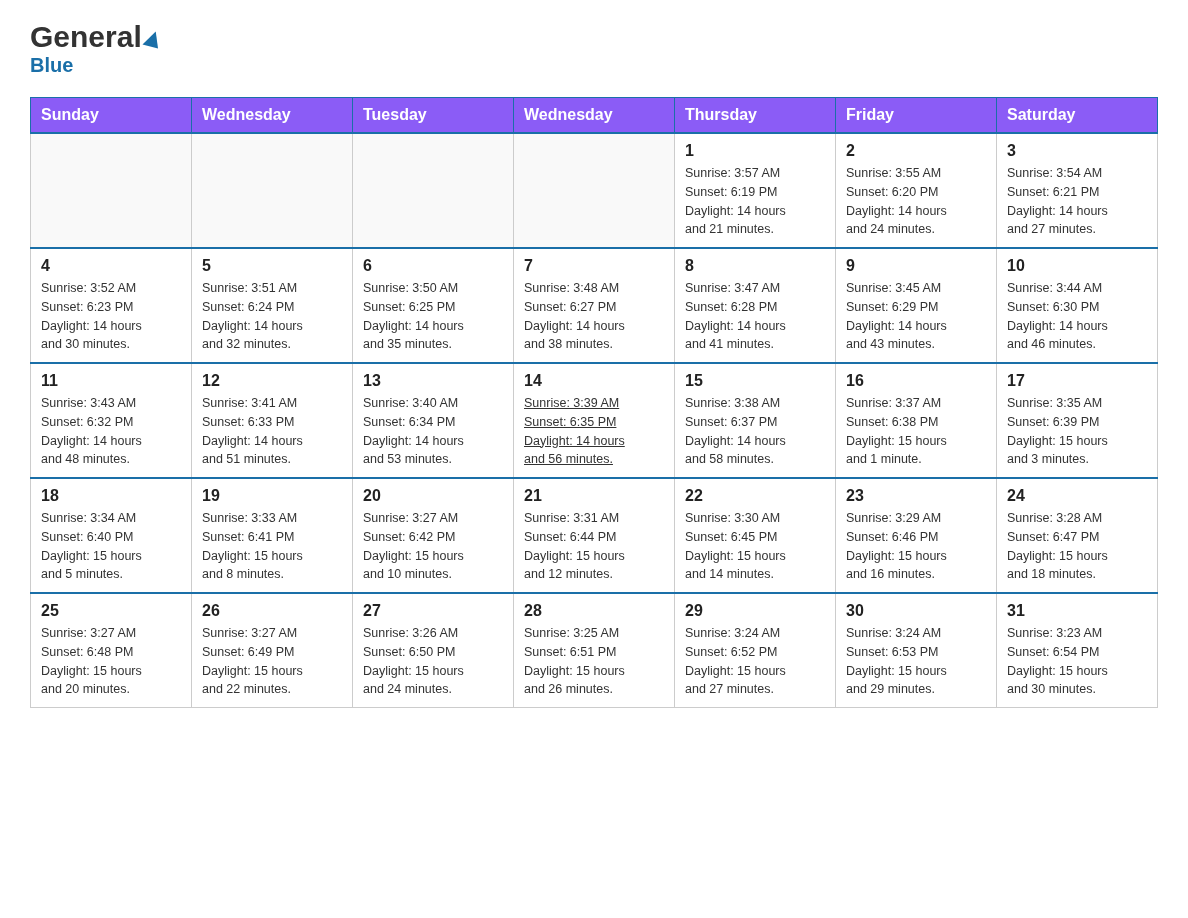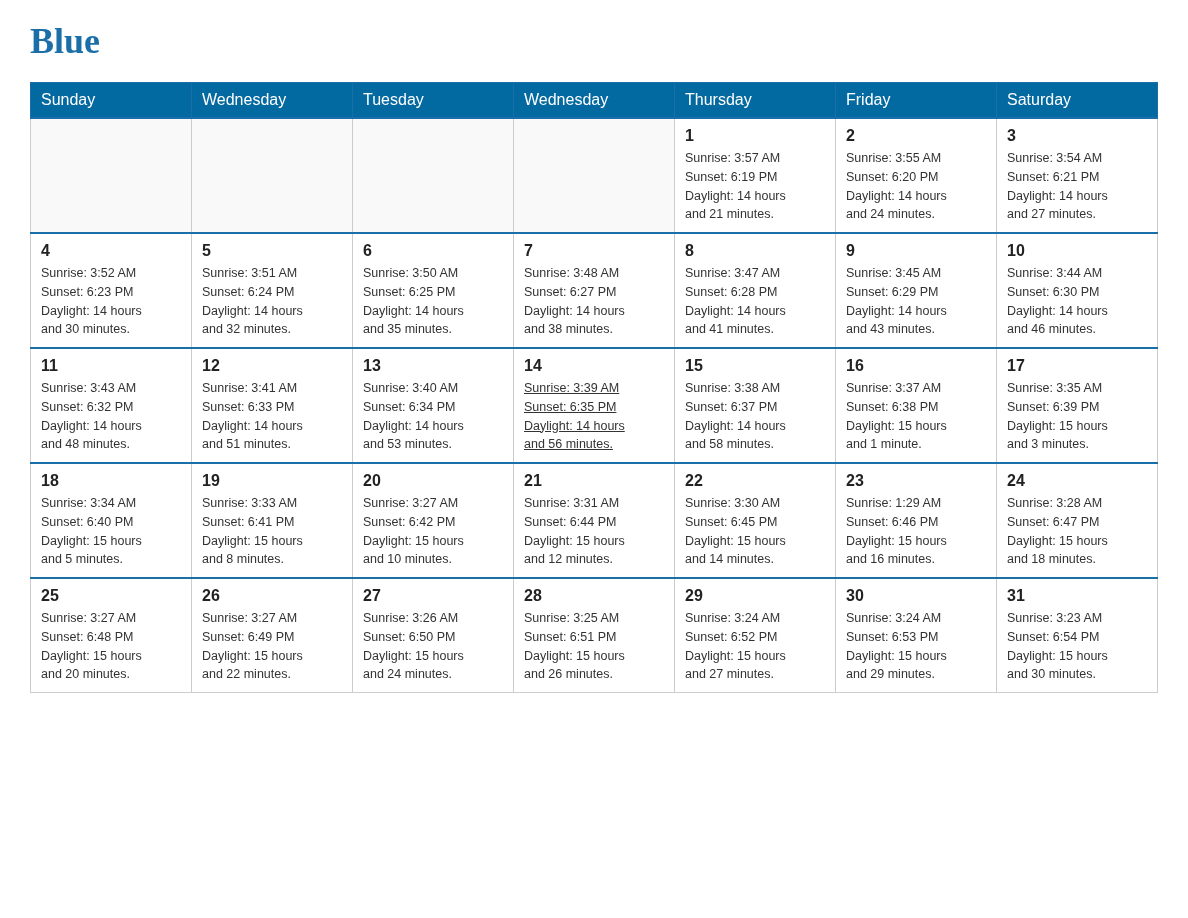--- a/index.html
+++ b/index.html
@@ -34,26 +34,26 @@
       font-size: 20px;
       color: #555;
       margin-top: 4px;
     }
     .calendar {
       width: 100%;
       border-collapse: collapse;
       border: 1px solid #aaa;
     }
     .calendar th {
-      background-color: #0369a1;
+      background-color: #8b5cf6;
       color: #fff;
       text-align: left;
       padding: 8px 10px;
       font-size: 16px;
-      font-weight: normal;
+      font-weight: bold;
       border: 1px solid #1a6fa8;
     }
     .calendar td {
       width: calc(100% / 7);
       vertical-align: top;
       padding: 8px 10px;
       border: 1px solid #ccc;
       border-top: 2px solid #1a6fa8;
       font-size: 13px;
       color: #333;
@@ -88,31 +88,34 @@
       height: 0;
       border-left: 8px solid transparent;
       border-right: 8px solid transparent;
       border-bottom: 16px solid #1a6fa8;
       margin-left: 3px;
       transform: rotate(20deg) skewY(-5deg);
       position: relative;
       top: 2px;
     }
     .blue-text {
-      font-size: 36px;
+      font-size: 20px;
       font-weight: bold;
       color: #1a6fa8;
-      font-family: Liberation Serif, serif;
     }
   </style>
 </head>
 <body>
 
 <div class="header">
   <div class="logo">
+    <div class="logo-line1">
+      <span class="general-text">General</span>
+      <span class="blue-triangle"></span>
+    </div>
     <span class="blue-text">Blue</span>
   </div>
   <div class="title-section">
   </div>
 </div>
 
 <table class="calendar">
   <thead>
     <tr>
     <th>Sunday</th>
@@ -285,21 +288,21 @@
         </td>
         <td>
           <span class="day-number">22</span>
           <div class="day-info" style="white-space: pre-line;">Sunrise: 3:30 AM
 Sunset: 6:45 PM
 Daylight: 15 hours
 and 14 minutes.</div>
         </td>
         <td>
           <span class="day-number">23</span>
-          <div class="day-info" style="white-space: pre-line;">Sunrise: 1:29 AM
+          <div class="day-info" style="white-space: pre-line;">Sunrise: 3:29 AM
 Sunset: 6:46 PM
 Daylight: 15 hours
 and 16 minutes.</div>
         </td>
         <td>
           <span class="day-number">24</span>
           <div class="day-info" style="white-space: pre-line;">Sunrise: 3:28 AM
 Sunset: 6:47 PM
 Daylight: 15 hours
 and 18 minutes.</div>

